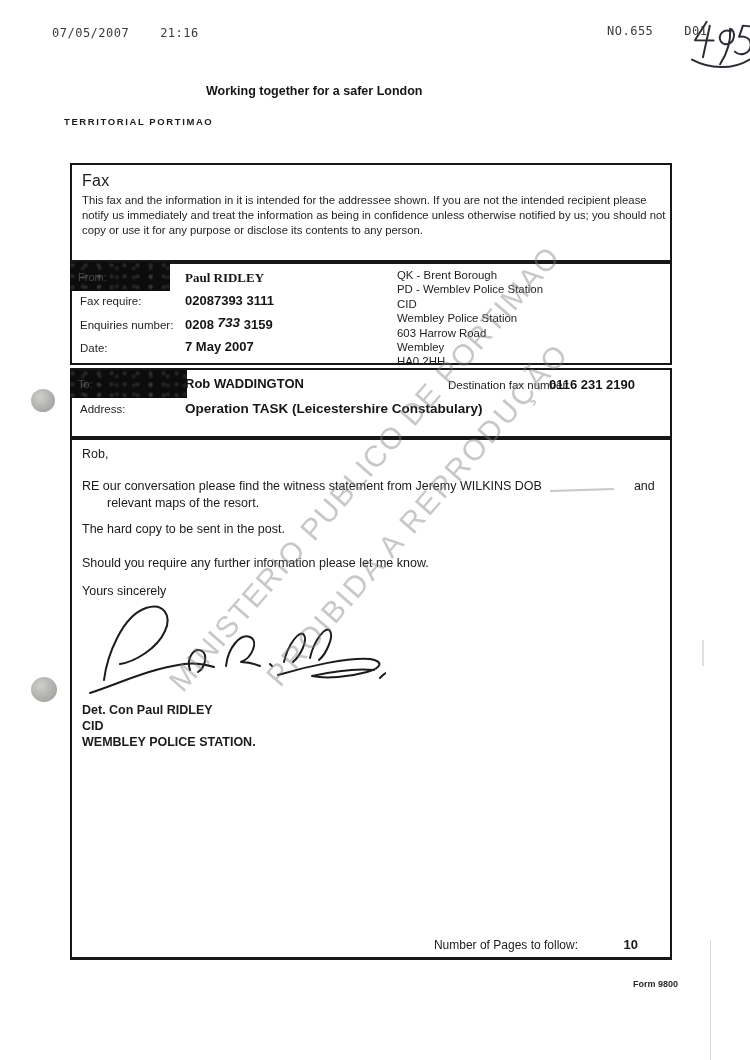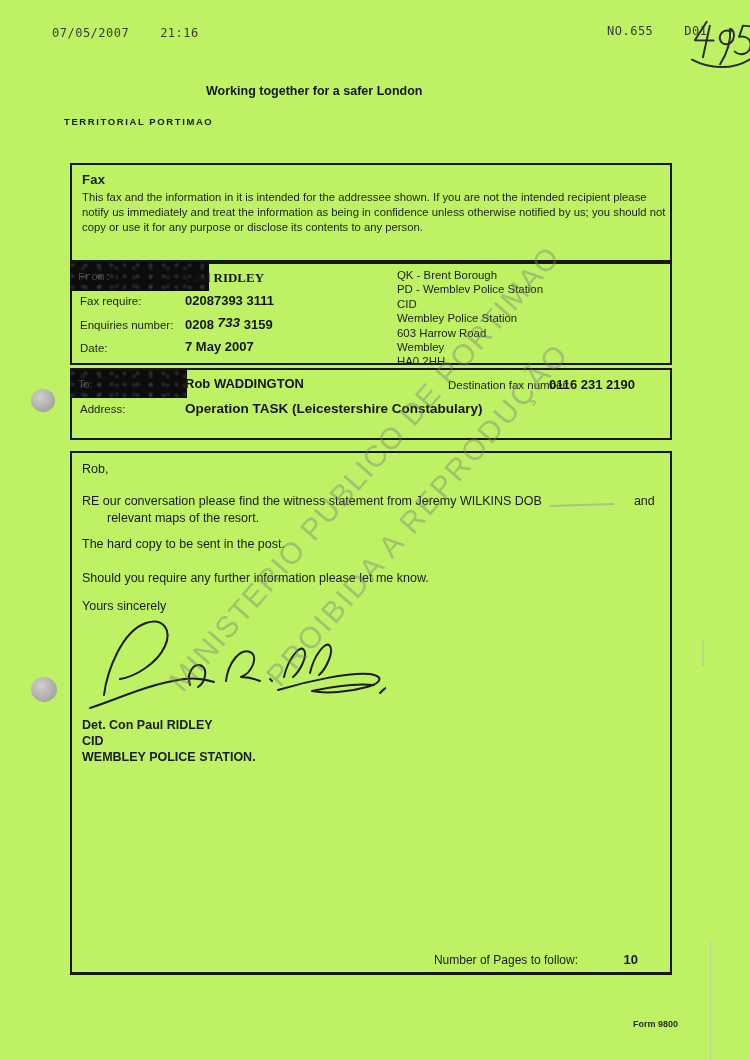--- a/index.html
+++ b/index.html
@@ -1,38 +1,38 @@
 <!DOCTYPE html>
 <html><head>
 <meta charset="utf-8">
 <style>
   html,body{margin:0;padding:0;background:#e8e8e6;}
   .page{
     position:relative;width:750px;height:1060px;margin:0 auto;
-    background:#bef264;overflow:hidden;
+    background:#ffffff;overflow:hidden;
     font-family:"Liberation Sans",sans-serif;color:#1b1b1b;
   }
   .abs{position:absolute;}
   
   .fax-stamp{font-family:"DejaVu Sans Mono",monospace;font-size:12px;color:#3a3a3a;white-space:pre;letter-spacing:.5px;}
   
   .ink{stroke:#2b2b33;stroke-width:2.2;fill:none;stroke-linecap:round;stroke-linejoin:round;}
   
   .logo{display:flex;gap:2px;}
   .crest{width:42px;height:36px;background:#151515;
     background-image:radial-gradient(circle at 30% 35%,#4a4a4a 1px,transparent 2.4px),radial-gradient(circle at 70% 65%,#3c3c3c 1px,transparent 2.2px);
     background-size:9px 8px,7px 9px;}
   .wordmark{width:96px;height:36px;background:#141414;display:flex;flex-direction:column;align-items:center;justify-content:center;}
   .wordmark .l1{font-size:7.5px;color:#c9c9c9;letter-spacing:1.1px;font-weight:600;}
   .wordmark .l2{font-size:13px;color:#f4f4f2;letter-spacing:3px;font-weight:bold;margin-top:1px;}
   .tagline{font-size:12.5px;font-weight:bold;color:#161616;}
   .division{font-size:9.5px;font-weight:600;letter-spacing:1.6px;color:#1c1c1c;}
   
   .box{position:absolute;left:70px;width:598px;border:2px solid #171717;background:transparent;}
-  .fax-title{font-size:13px;font-weight:bold;letter-spacing:.3px;}
+  .fax-title{font-size:16px;font-weight:normal;letter-spacing:.3px;}
   .disclaimer{font-size:11.3px;line-height:15px;color:#1e1e1e;width:586px;margin-top:3px;}
   .redact{position:absolute;background:#0c0c0c;color:rgba(170,170,170,.38);
     font-size:11px;display:flex;align-items:center;padding-left:8px;box-sizing:border-box;
     background-image:radial-gradient(circle at 20% 30%,rgba(120,120,120,.25) 1px,transparent 3px),radial-gradient(circle at 75% 70%,rgba(110,110,110,.22) 1px,transparent 3px);
     background-size:13px 11px,17px 9px;}
   .lbl{font-size:11.5px;color:#1f1f1f;}
   .val{font-size:13px;font-weight:bold;color:#151515;}
   .val-serif{font-family:"Liberation Serif",serif;}
   .addr-line{font-size:11.4px;line-height:14.4px;color:#1d1d1d;}
   .mid-italic{font-style:italic;position:relative;top:-2px;font-size:13.5px;}
@@ -77,21 +77,21 @@
 
   <div class="abs tagline" style="left:206px;top:84px;">Working together for a safer London</div>
   <div class="abs division" style="left:64px;top:116px;">TERRITORIAL PORTIMAO</div>
 
   <div class="box" style="top:163px;height:81px;padding:7px 10px;box-sizing:content-box;width:578px;">
     <div class="fax-title">Fax</div>
     <div class="disclaimer">This fax and the information in it is intended for the addressee shown. If you are not the intended recipient please notify us immediately and treat the information as being in confidence unless otherwise notified by us; you should not copy or use it for any purpose or disclose its contents to any person.</div>
   </div>
 
   <div class="box" style="top:262px;height:99px;">
-    <div class="redact" style="left:-2px;top:-2px;width:139px;height:29px;font-family:Liberation Mono, monospace;">
+    <div class="redact" style="left:-2px;top:-2px;width:100px;height:29px;">
       <span>From:</span>
     </div>
     <div class="abs val val-serif" style="left:113px;top:6px;">Paul RIDLEY</div>
 
     <div class="abs lbl" style="left:8px;top:31px;">Fax require:</div>
     <div class="abs val" style="left:113px;top:29px;">02087393 3111</div>
 
     <div class="abs lbl" style="left:8px;top:55px;">Enquiries number:</div>
     <div class="abs val" style="left:113px;top:53px;">
       <span>0208</span>
@@ -117,21 +117,21 @@
     <div class="redact" style="left:-2px;top:0px;width:117px;height:28px;">
       <span>To:</span>
     </div>
     <div class="abs val" style="left:113px;top:6px;">Rob WADDINGTON</div>
     <div class="abs lbl" style="left:352px;top:9px;padding-left:24px;">Destination fax number:</div>
     <div class="abs val" style="left:477px;top:7px;">0116 231 2190</div>
     <div class="abs lbl" style="left:8px;top:33px;">Address:</div>
     <div class="abs val" style="left:113px;top:31px;font-size:13.5px;">Operation TASK (Leicestershire Constabulary)</div>
   </div>
 
-  <div class="box" style="top:451px;height:519px;border-bottom-width:3px;text-decoration:underline;">
+  <div class="box" style="top:436px;height:519px;border-bottom-width:3px;text-decoration:underline;">
     <div class="bodyline" style="top:9px;">Rob,</div>
 
     <div class="bodyline" style="top:41px;">
       <span>RE our conversation please find the witness statement from Jeremy WILKINS DOB</span><span class="dob-gap"></span><span>and</span>
     </div>
     <div class="bodyline" style="top:58px;padding-left:25px;">relevant maps of the resort.</div>
 
     <div class="bodyline" style="top:84px;">The hard copy to be sent in the post.</div>
 
     <div class="bodyline" style="top:118px;">Should you require any further information please let me know.</div>
@@ -155,21 +155,21 @@
     <div class="abs" style="left:10px;top:264px;">
       <div class="signoff">Det. Con Paul RIDLEY</div>
       <div class="signoff">CID</div>
       <div class="signoff">WEMBLEY POLICE STATION.</div>
     </div>
 
     <div class="abs pages-label" style="right:92px;top:500px;">Number of Pages to follow:</div>
     <div class="abs pages-val" style="right:32px;top:499px;">10</div>
   </div>
 
-  <div class="abs form-no" style="left:633px;top:979px;margin-top:40px;">Form 9800</div>
+  <div class="abs form-no" style="left:633px;top:979px;">Form 9800</div>
 
   <div class="watermark">
     <div>MINISTERIO PUBLICO DE PORTIMAO</div>
     <div style="letter-spacing:2.5px;">PROIBIDA A REPRODUÇÃO</div>
   </div>
 
   <div class="punch" style="left:31px;top:389px;width:24px;height:23px;"></div>
   <div class="punch" style="left:31px;top:677px;width:26px;height:25px;"></div>
 
   <div class="artifact" style="left:702px;top:640px;width:2px;height:26px;opacity:.45;"></div>

